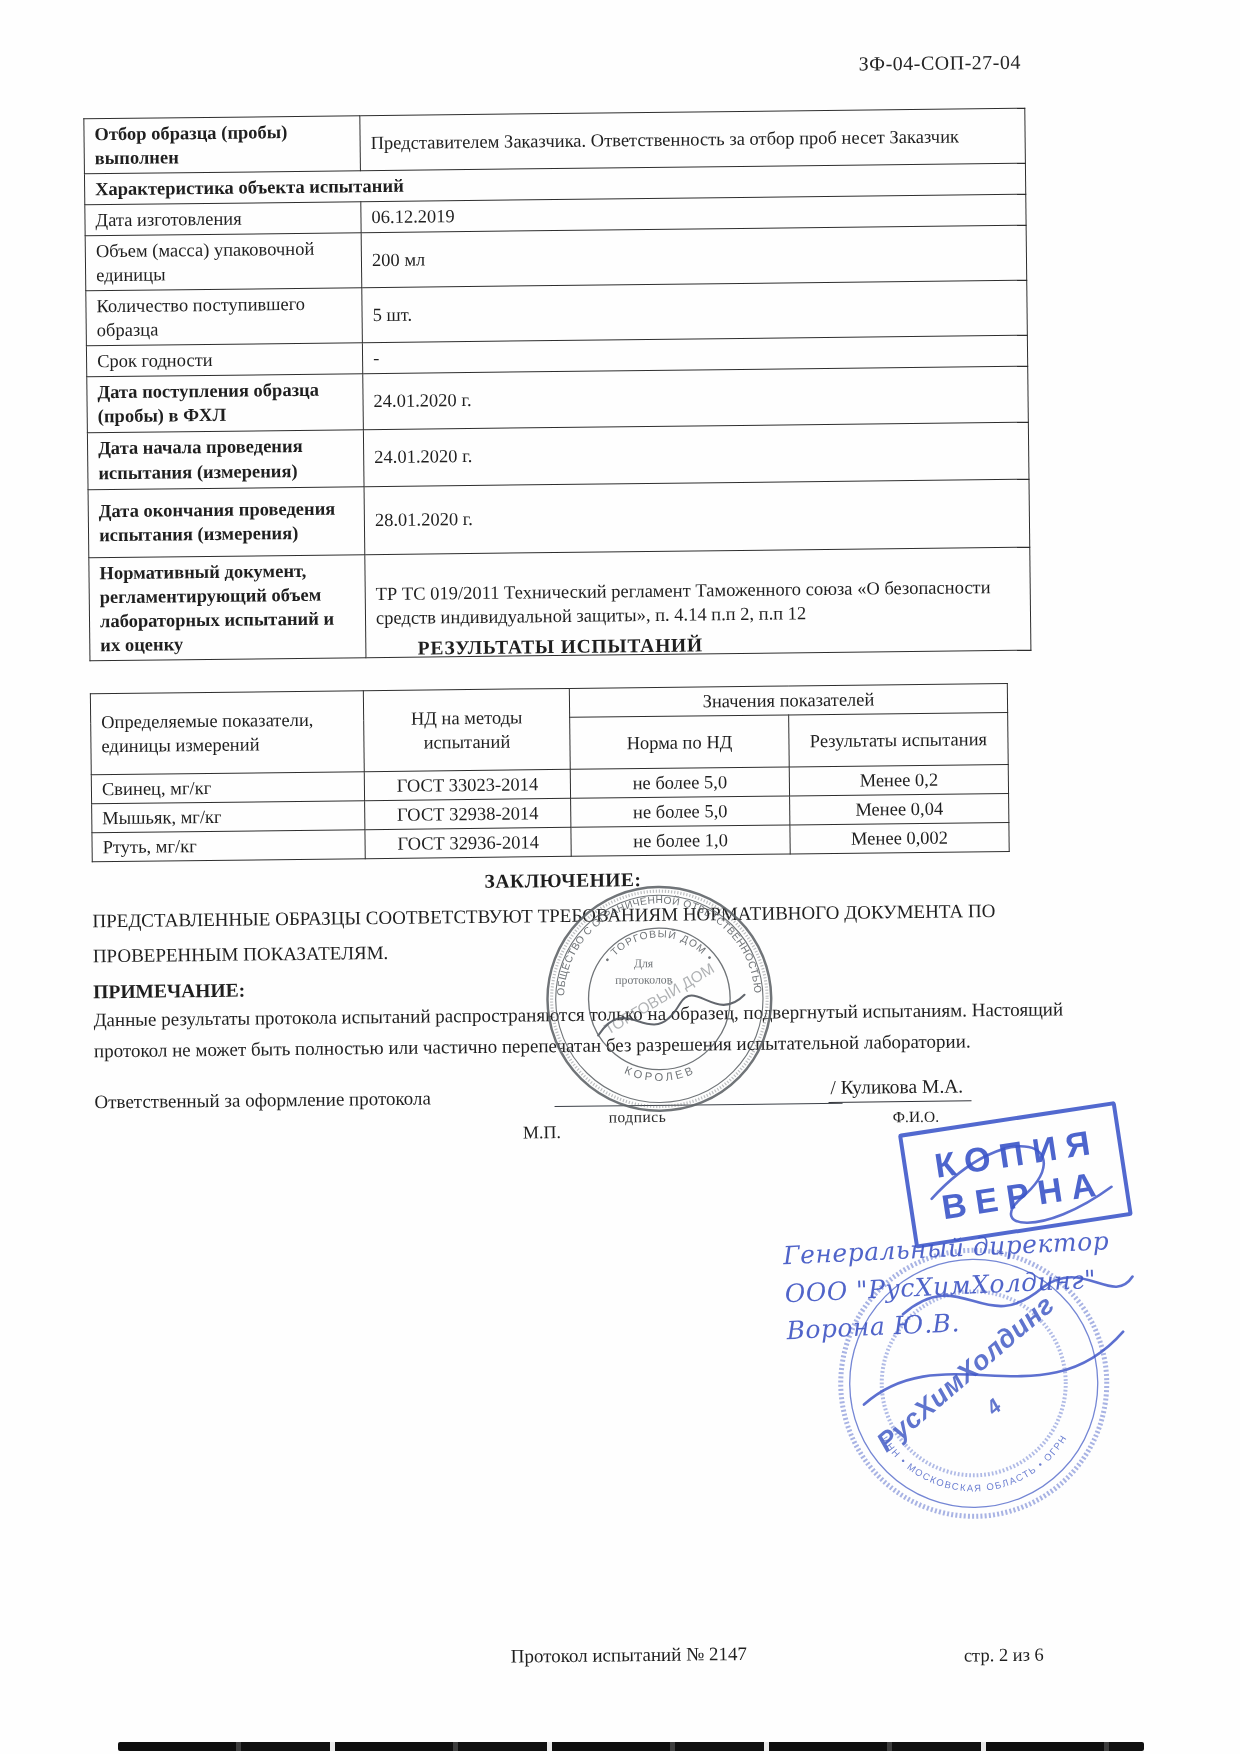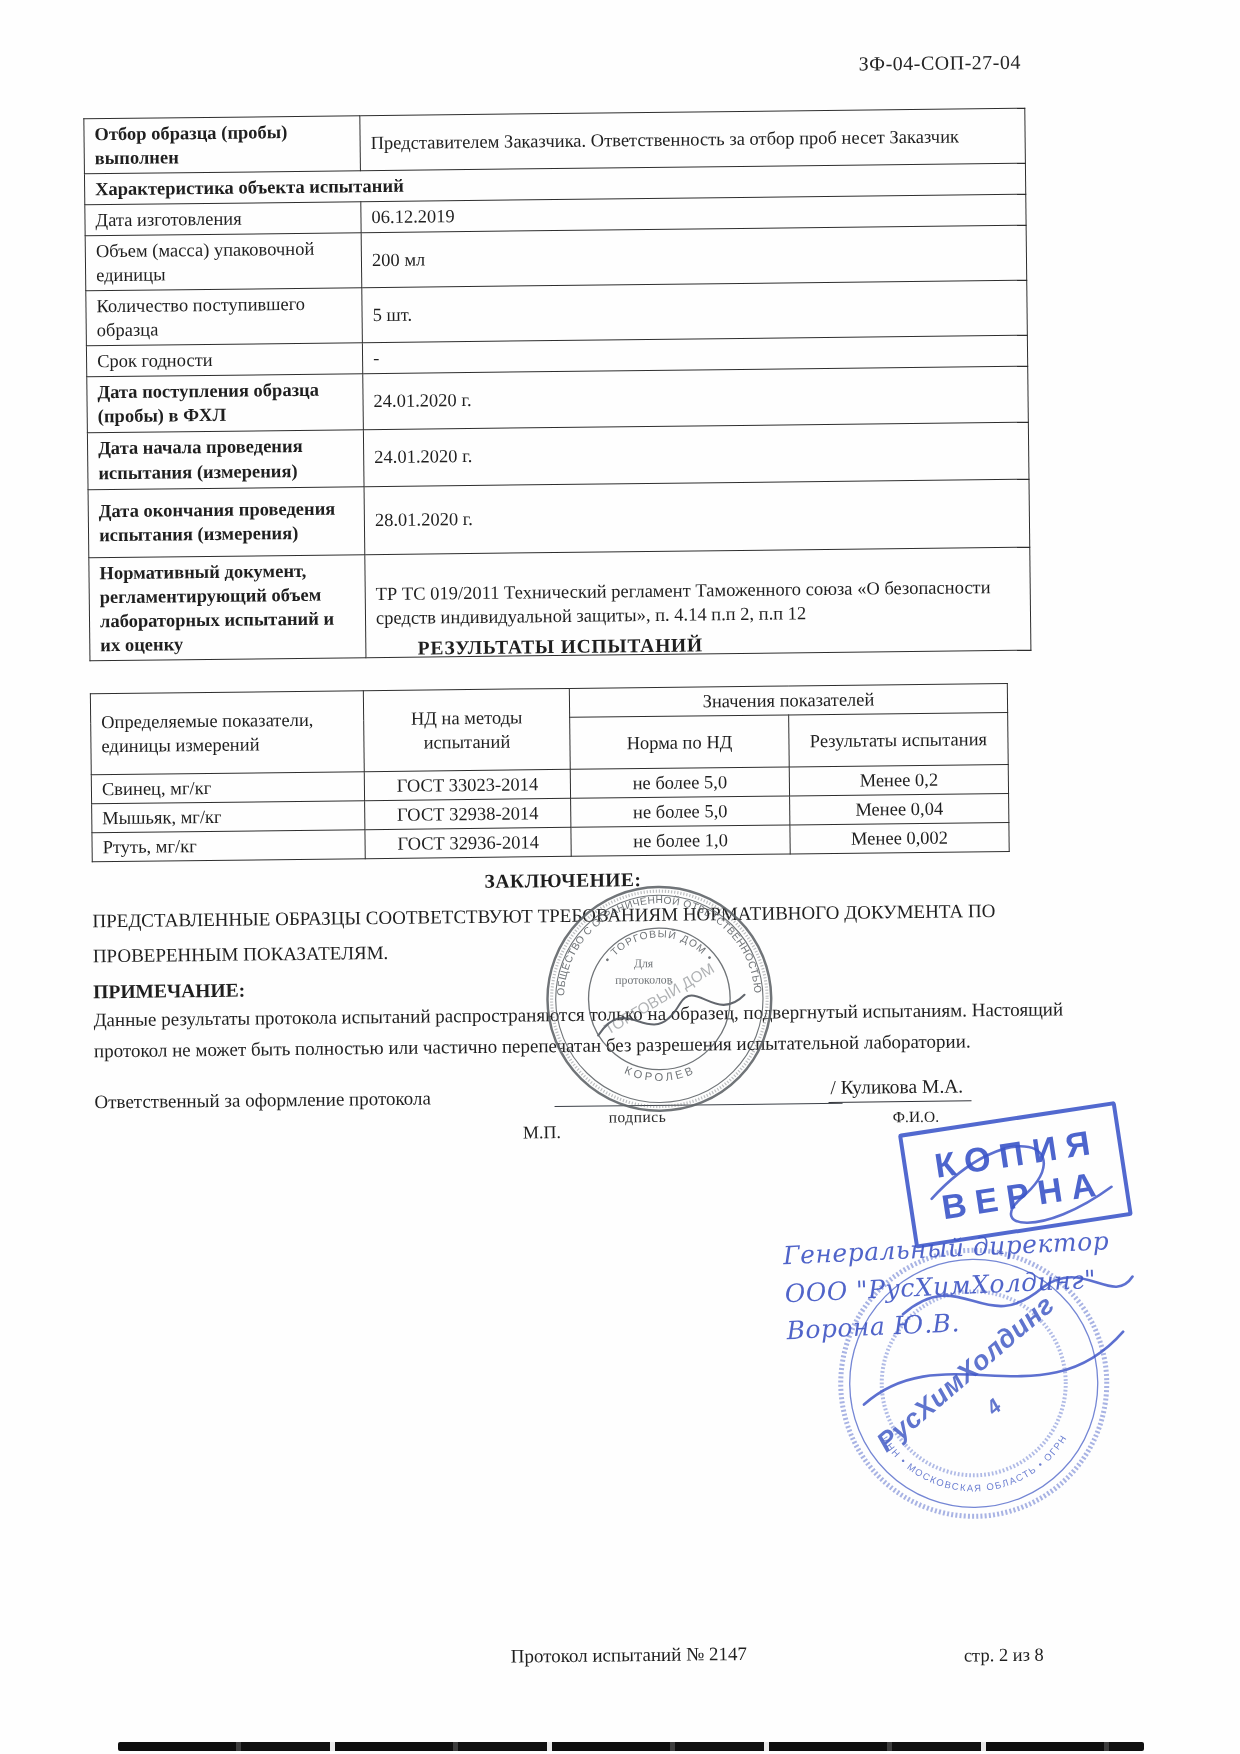--- a/index.html
+++ b/index.html
@@ -236,17 +236,17 @@
 
   <svg class="abs flourish" viewBox="0 0 362 330">
     <g stroke="rgba(65,87,200,.85)" stroke-width="2.6" fill="none" stroke-linecap="round">
       <path d="M 150 95 C 230 10 300 45 240 95 C 205 125 260 135 330 85"></path>
       <path d="M 120 210 C 180 160 200 235 260 185 C 300 155 330 205 350 175"></path>
       <path d="M 80 300 C 160 230 260 320 340 230"></path>
     </g>
   </svg>
 
   <div class="abs footer-center">Протокол испытаний № 2147</div>
-  <div class="abs footer-right">стр. 2 из 8</div>
+  <div class="abs footer-right">стр. 2 из 6</div>
 
 </div>
 
 <div class="bottom-artifact"></div>
 
 </body></html>

